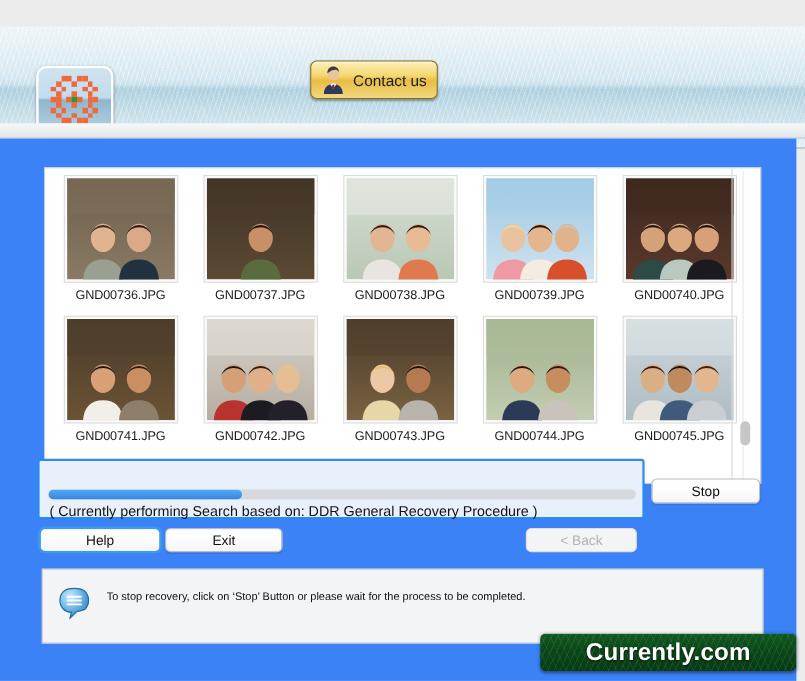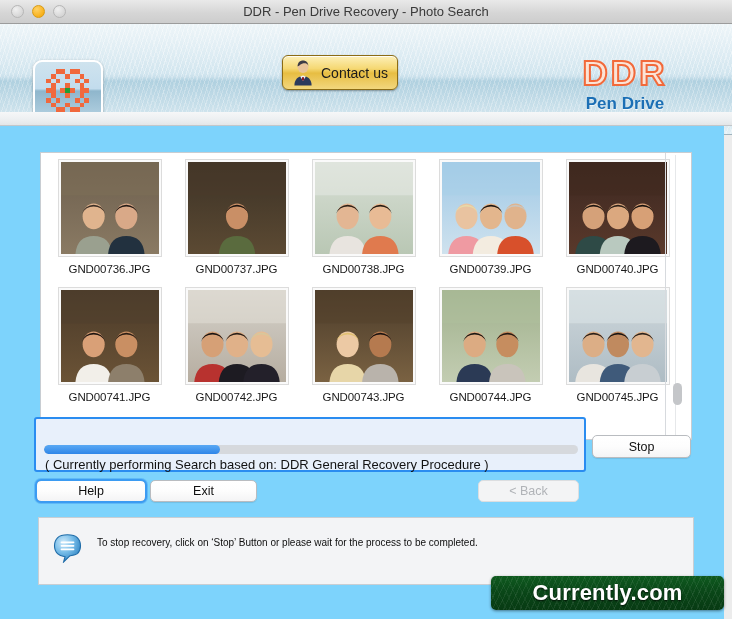--- a/index.html
+++ b/index.html
@@ -90,21 +90,21 @@
     text-shadow: 0 1px 0 rgba(255,255,255,0.6);
   }
   .brand-sub {
     font-size:17px; font-weight:bold; color:#1b6fb5; line-height:24px;
     text-shadow: 0 1px 0 rgba(255,255,255,0.7);
   }
 
   
   .body-area {
     position:absolute; left:0; top:126px; width:724px; height:493px;
-    background:#7dd3fc;
+    background:#3b82f6;
     text-decoration:underline;
   }
 
   
   .photo-panel {
     position:absolute; left:40px; top:26px; width:652px; height:288px;
     background:#ffffff;
     border:1px solid #c8cdd2;
     box-sizing:border-box;
     overflow:hidden;
@@ -212,28 +212,20 @@
   .watermark-text {
     font-size:22px; font-weight:bold; color:#ffffff; letter-spacing:0.2px;
     text-shadow:0 1px 2px rgba(0,0,0,0.8);
   }
 </style>
 </head>
 <body>
 
 <div id="app">
 
-  <div class="titlebar">
-    <div class="lights">
-      <div class="light gray"></div>
-      <div class="light yellow"></div>
-      <div class="light gray"></div>
-    </div>
-    <div class="title-text">DDR - Pen Drive Recovery - Photo Search</div>
-  </div>
 
   <div class="header">
 
     <div class="logo-tile">
       <div class="logo-flower" id="logo-flower">
           <div class="chk o" style="width: 4.8px; height: 4.8px; left: 9.6px; top: 0px; background: rgb(240, 104, 60);"></div>
           <div class="chk o" style="width: 4.8px; height: 4.8px; left: 14.4px; top: 0px; background: rgb(240, 104, 60);"></div>
           <div class="chk o" style="width: 4.8px; height: 4.8px; left: 24px; top: 0px; background: rgb(240, 104, 60);"></div>
           <div class="chk o" style="width: 4.8px; height: 4.8px; left: 28.8px; top: 0px; background: rgb(240, 104, 60);"></div>
           <div class="chk o" style="width: 4.8px; height: 4.8px; left: 4.8px; top: 4.8px; background: rgb(240, 104, 60);"></div>
@@ -277,24 +269,20 @@
           <ellipse cx="13" cy="8" rx="5.4" ry="6" fill="#e8c49a"></ellipse>
           <path d="M7.6 7.4c0-4 2.4-6 5.4-6s5.4 2 5.4 6c0-1.6-1.2-2.4-2.2-2.8-1.6-.7-5 .2-6 1.2-.9.9-2.6 1.6-2.6 1.6z" fill="#3b3b46"></path>
           <path d="M4.4 26.5c0-6 3.6-9.2 8.6-9.2s8.6 3.2 8.6 9.2z" fill="#2b3a5c"></path>
           <path d="M10.2 17.6 13 22l2.8-4.4-2.8-1.1z" fill="#f2f2f2"></path>
           <path d="M13 22l1.3-1.6-.6-2.3h-1.4l-.6 2.3z" fill="#8c1b24"></path>
         </svg>
       </div>
       <div class="contact-label">Contact us</div>
     </div>
 
-    <div class="brand">
-      <div class="brand-ddr">DDR</div>
-      <div class="brand-sub">Pen Drive</div>
-    </div>
   </div>
   <div class="header-sep"></div>
 
   <div class="body-area">
 
     <div class="photo-panel">
       <div class="photo-grid" id="photo-grid">
           <div class="photo-cell">
             <div class="photo-frame">
       <svg class="photo-img" viewBox="0 0 100 94" preserveAspectRatio="none">

